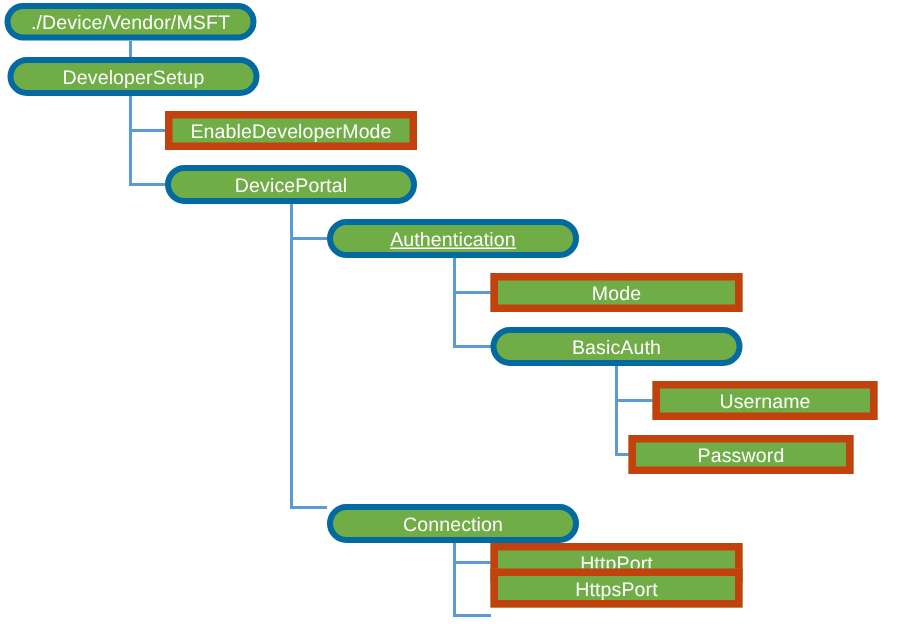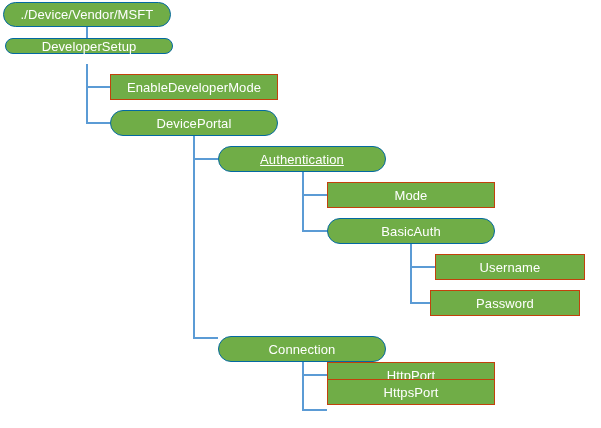--- a/index.html
+++ b/index.html
@@ -19,34 +19,34 @@
     position: absolute;
     left: 0;
     top: 0;
     width: 601px;
     height: 428px;
   }
   .node {
     position: absolute;
     box-sizing: border-box;
     background: #70AD47;
-    border: 1px solid #c2410c;
+    border: 5px solid #c2410c;
     color: #FFFFFF;
     display: flex;
     align-items: center;
     justify-content: center;
     font-size: 13px;
     line-height: 1;
     letter-spacing: 0.1px;
     white-space: nowrap;
     z-index: 2;
   }
   .node.rounded {
     border-radius: 13px;
-    border: 1px solid #0369a1;
+    border: 4px solid #0369a1;
   }
   .node.leaf {
     border-radius: 0;
   }
   .node-label {
     pointer-events: none;
   }
 </style>
 </head>
 <body>
@@ -86,42 +86,42 @@
       </g>
       <g>
         <path d="M 303 351 L 303 410 L 327 410" stroke="#5B9BD5" stroke-width="2" fill="none" shape-rendering="crispEdges"></path>
       </g>
     </svg>
 
   <div id="nodes-layer">
       <div class="node rounded" style="left: 3px; top: 2px; width: 168px; height: 25px;">
         <span class="node-label">./Device/Vendor/MSFT</span>
       </div>
-      <div class="node rounded" style="left: 5px; top: 38px; width: 168px; height: 16px;">
+      <div class="node rounded" style="left: 5px; top: 38px; width: 168px; height: 26px;">
         <span class="node-label">DeveloperSetup</span>
       </div>
       <div class="node leaf" style="left: 110px; top: 74px; width: 168px; height: 26px;">
         <span class="node-label">EnableDeveloperMode</span>
       </div>
       <div class="node rounded" style="left: 110px; top: 110px; width: 168px; height: 26px;">
         <span class="node-label">DevicePortal</span>
       </div>
       <div class="node rounded" style="left: 218px; top: 146px; width: 168px; height: 26px; text-decoration: underline;">
         <span class="node-label">Authentication</span>
       </div>
       <div class="node leaf" style="left: 327px; top: 182px; width: 168px; height: 26px;">
         <span class="node-label">Mode</span>
       </div>
       <div class="node rounded" style="left: 327px; top: 218px; width: 168px; height: 26px;">
         <span class="node-label">BasicAuth</span>
       </div>
       <div class="node leaf" style="left: 435px; top: 254px; width: 150px; height: 26px;">
         <span class="node-label">Username</span>
       </div>
-      <div class="node leaf" style="left: 430px; top: 290px; width: 150px; height: 26px; text-align: center;">
+      <div class="node leaf" style="left: 419px; top: 290px; width: 150px; height: 26px; text-align: center;">
         <span class="node-label">Password</span>
       </div>
       <div class="node rounded" style="left: 218px; top: 336px; width: 168px; height: 26px;">
         <span class="node-label">Connection</span>
       </div>
       <div class="node leaf" style="left: 327px; top: 362px; width: 168px; height: 26px;">
         <span class="node-label">HttpPort</span>
       </div>
       <div class="node leaf" style="left: 327px; top: 379px; width: 168px; height: 26px;">
         <span class="node-label">HttpsPort</span>

